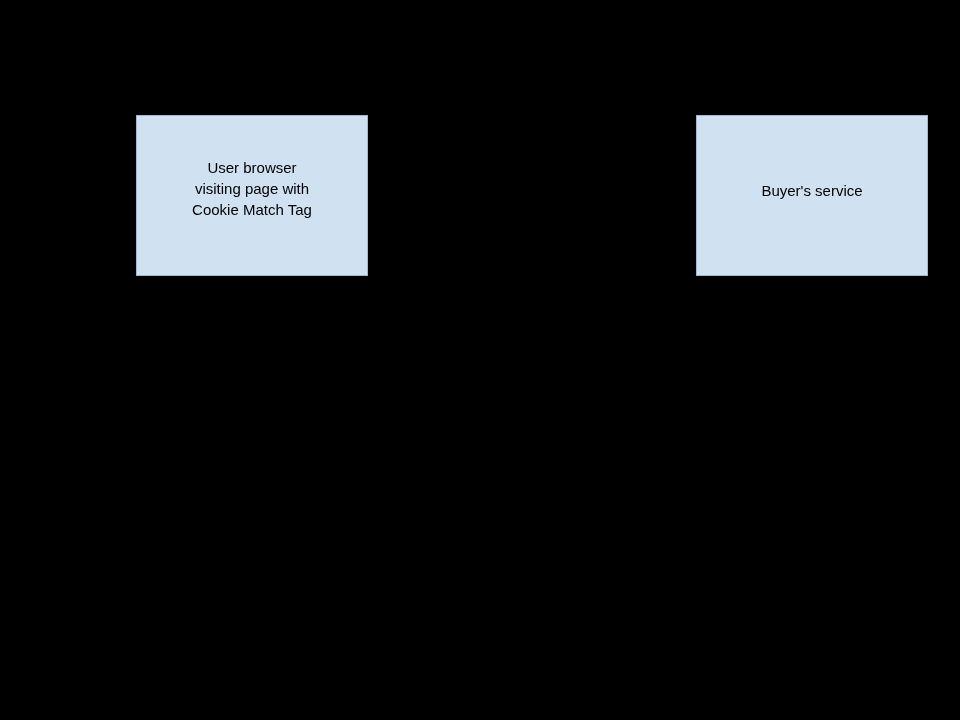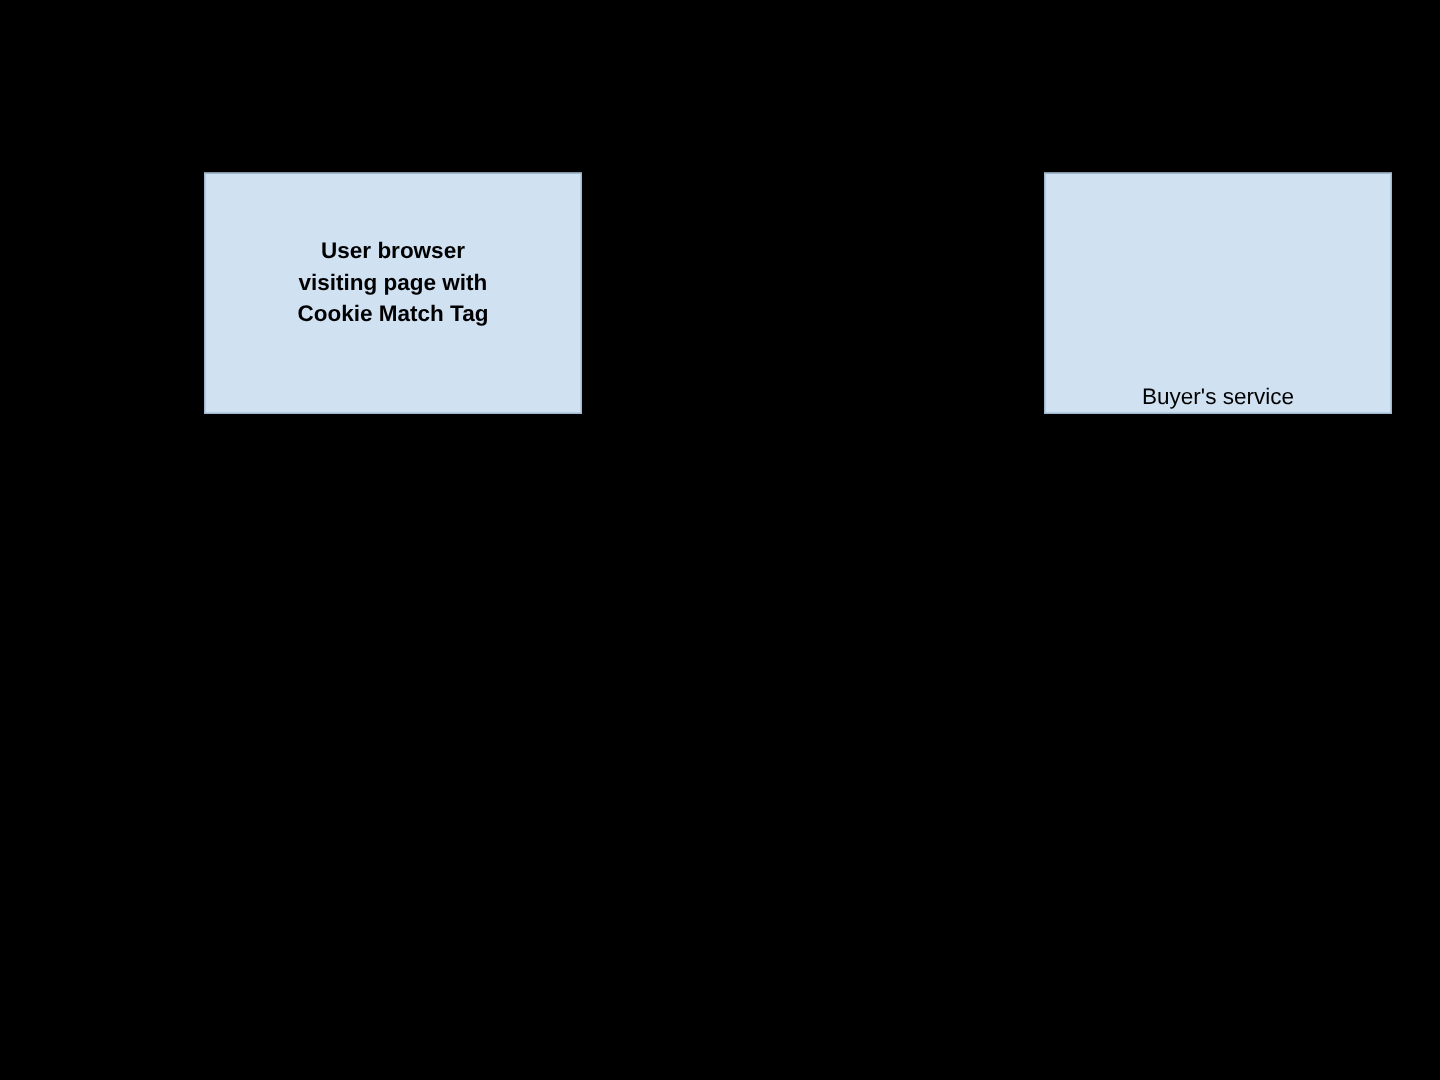--- a/index.html
+++ b/index.html
@@ -32,34 +32,33 @@
     text-align: center;
     white-space: pre-line;
     padding: 0 6px;
     user-select: none;
   }
 
   
   #node-user-browser {
     left: 136px;
     top: 115px;
-    width: 252px;
+    width: 232px;
     height: 161px;
     align-items: flex-start;
-    font-weight: bold;
   }
   #node-user-browser .node-label { margin-top: 41px; }
 
   
   #node-buyers-service {
     left: 696px;
     top: 115px;
     width: 232px;
     height: 161px;
-    align-items: flex-end;
+    align-items: flex-start;
   }
   #node-buyers-service .node-label { margin-top: 64px; }
 
   
   #node-google-cms {
     left: 140px;
     top: 493px;
     width: 232px;
     height: 160px;
     align-items: flex-start;

